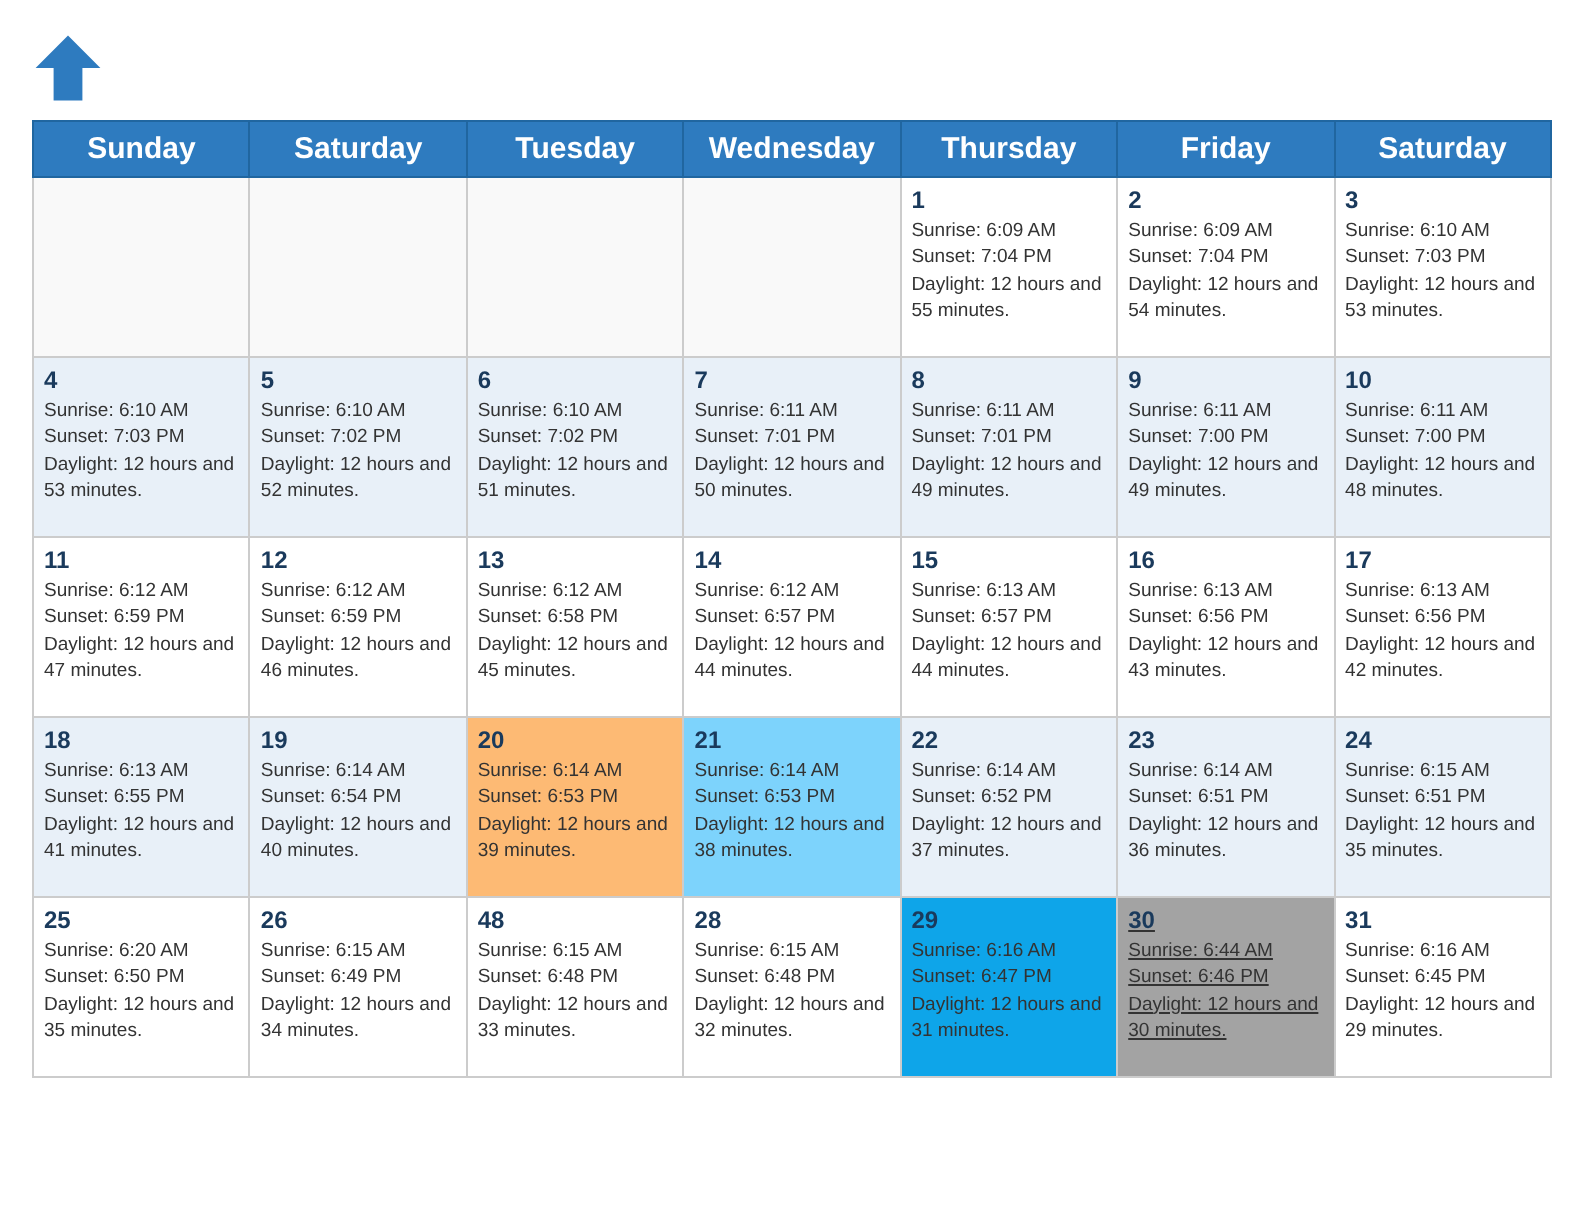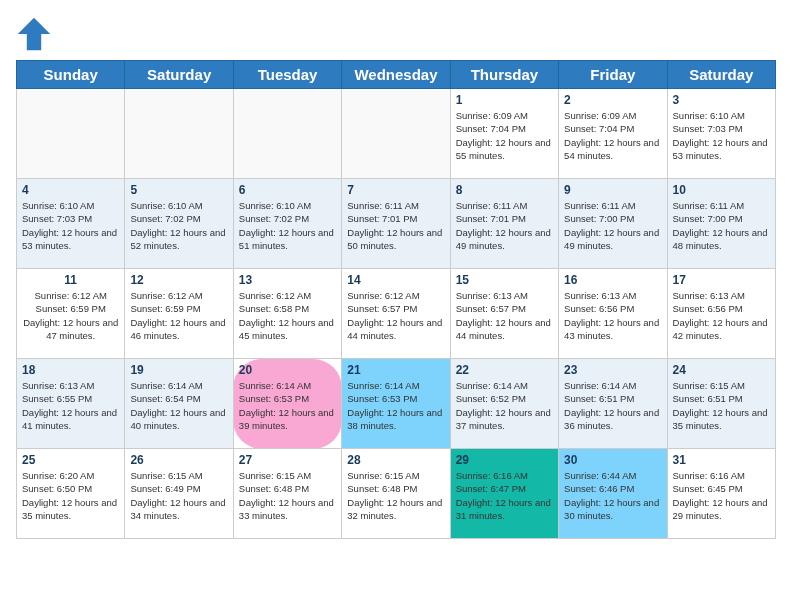--- a/index.html
+++ b/index.html
@@ -197,21 +197,21 @@
         </td>
         <td style="background: rgb(232, 240, 248);">
           <span class="day-num">10</span>
           <div class="day-info">Sunrise: 6:11 AM
 Sunset: 7:00 PM
 Daylight: 12 hours
 and 48 minutes.</div>
         </td>
       </tr>
       <tr>
-        <td style="background: rgb(255, 255, 255); text-align: center;">
+        <td style="background: rgb(255, 255, 255);">
           <span class="day-num">11</span>
           <div class="day-info">Sunrise: 6:12 AM
 Sunset: 6:59 PM
 Daylight: 12 hours
 and 47 minutes.</div>
         </td>
         <td style="background: rgb(255, 255, 255);">
           <span class="day-num">12</span>
           <div class="day-info">Sunrise: 6:12 AM
 Sunset: 6:59 PM
@@ -262,21 +262,21 @@
 Daylight: 12 hours
 and 41 minutes.</div>
         </td>
         <td style="background: rgb(232, 240, 248);">
           <span class="day-num">19</span>
           <div class="day-info">Sunrise: 6:14 AM
 Sunset: 6:54 PM
 Daylight: 12 hours
 and 40 minutes.</div>
         </td>
-        <td style="background: #f9a8d4; border-radius: 29px;">
+        <td style="background: #fdba74;">
           <span class="day-num">20</span>
           <div class="day-info">Sunrise: 6:14 AM
 Sunset: 6:53 PM
 Daylight: 12 hours
 and 39 minutes.</div>
         </td>
         <td style="background: #7dd3fc;">
           <span class="day-num">21</span>
           <div class="day-info">Sunrise: 6:14 AM
 Sunset: 6:53 PM
@@ -314,41 +314,41 @@
 and 35 minutes.</div>
         </td>
         <td style="background: rgb(255, 255, 255);">
           <span class="day-num">26</span>
           <div class="day-info">Sunrise: 6:15 AM
 Sunset: 6:49 PM
 Daylight: 12 hours
 and 34 minutes.</div>
         </td>
         <td style="background: rgb(255, 255, 255);">
-          <span class="day-num">27</span>
+          <span class="day-num">48</span>
           <div class="day-info">Sunrise: 6:15 AM
 Sunset: 6:48 PM
 Daylight: 12 hours
 and 33 minutes.</div>
         </td>
         <td style="background: rgb(255, 255, 255);">
           <span class="day-num">28</span>
           <div class="day-info">Sunrise: 6:15 AM
 Sunset: 6:48 PM
 Daylight: 12 hours
 and 32 minutes.</div>
         </td>
-        <td style="background: #14b8a6;">
+        <td style="background: #0ea5e9;">
           <span class="day-num">29</span>
           <div class="day-info">Sunrise: 6:16 AM
 Sunset: 6:47 PM
 Daylight: 12 hours
 and 31 minutes.</div>
         </td>
-        <td style="background: #7dd3fc;">
+        <td style="background: #a3a3a3; text-decoration: underline;">
           <span class="day-num">30</span>
           <div class="day-info">Sunrise: 6:44 AM
 Sunset: 6:46 PM
 Daylight: 12 hours
 and 30 minutes.</div>
         </td>
         <td style="background: rgb(255, 255, 255);">
           <span class="day-num">31</span>
           <div class="day-info">Sunrise: 6:16 AM
 Sunset: 6:45 PM

